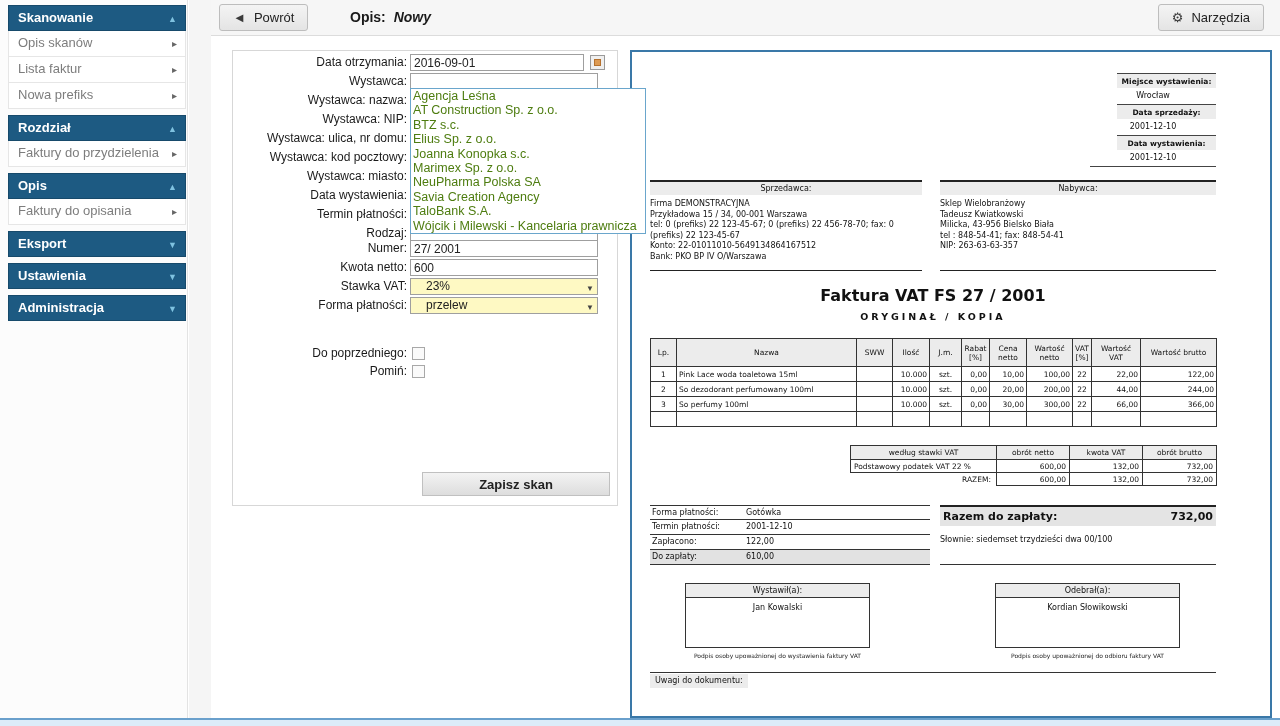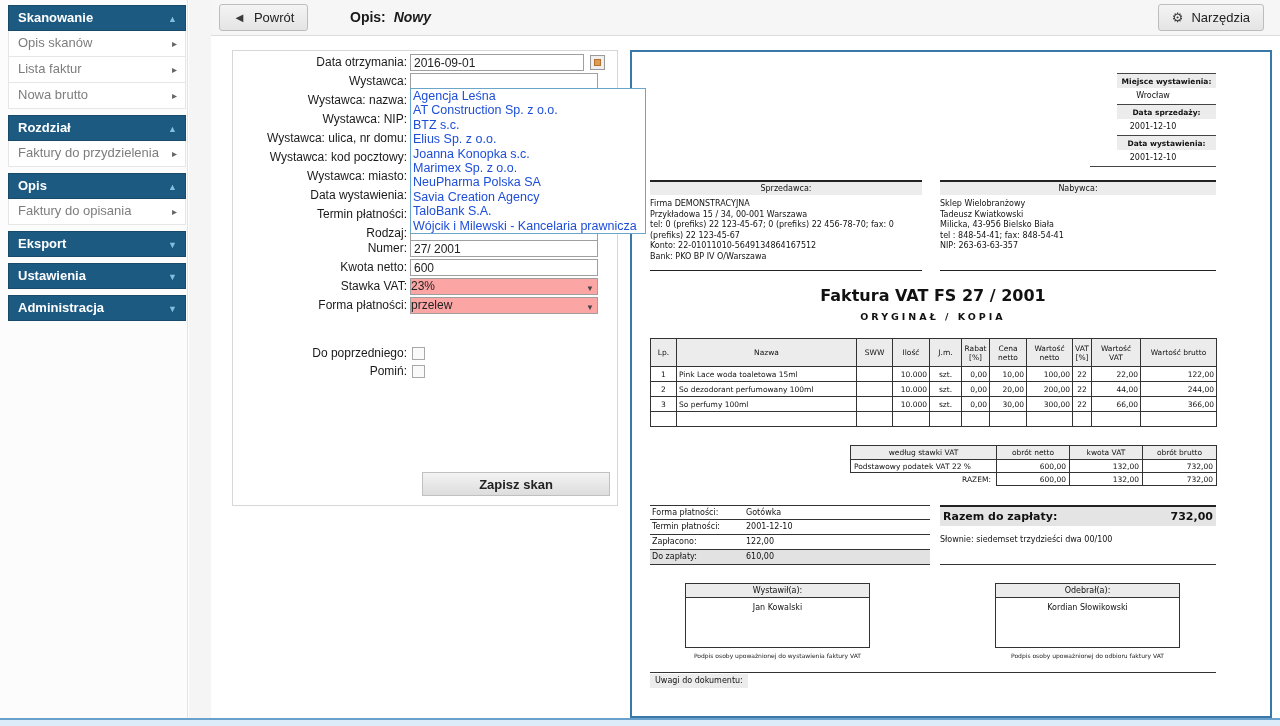--- a/index.html
+++ b/index.html
@@ -40,32 +40,32 @@
   .frow { position:absolute; left:0; width:100%; height:17px; }
   .flabel { position:absolute; left:0; width:174px; text-align:right; font-size:12px;
     color:#1a1a1a; line-height:17px; white-space:nowrap; }
   .finput { position:absolute; left:177px; top:0; width:188px; height:17px;
     border:1px solid #9f9f9f; font-size:12px; padding:0 3px; font-family:"Liberation Sans",sans-serif; color:#222; background:#fff; }
   .finput.short { width:174px; }
   .cal-btn { position:absolute; left:357px; top:1px; width:15px; height:15px;
     background:#efefef; border:1px solid #9a9a9a; cursor:pointer; padding:0; display:flex; align-items:center; justify-content:center; }
   .cal-glyph { width:7px; height:7px; background:#dd9a52; border:1px solid #b5712e; display:block; }
   .fselect { position:absolute; left:177px; top:0; width:188px; height:17px;
-    border:1px solid #9f9f9f; background:#fca5a5; font-size:12px; line-height:15px; padding:0 14px 0 0; cursor:pointer; }
+    border:1px solid #9f9f9f; background:#fef9c3; font-size:12px; line-height:15px; padding:0 14px 0 15px; cursor:pointer; }
   .fselect .sel-arr { position:absolute; right:3px; top:2px; font-size:8px; color:#444; }
   .cbx { position:absolute; left:179px; top:2px; width:13px; height:13px;
     border:1px solid #a8a8a8; background:#fafafa; cursor:pointer; }
   .save-btn { position:absolute; right:7px; bottom:9px; width:188px; height:24px;
     background:linear-gradient(#f3f3f3,#dddddd); border:1px solid #c0c0c0;
     font-size:13px; font-weight:bold; color:#222; font-family:"Liberation Sans",sans-serif; cursor:pointer; }
 
   
   .dropdown { position:absolute; left:410px; top:88px; width:236px; z-index:60;
     background:#fff; border:1px solid #6aa6cc; }
-  .opt { height:14.4px; line-height:14px; font-size:12.5px; color:#1d4ed8; padding:0 2px;
+  .opt { height:14.4px; line-height:14px; font-size:12.5px; color:#4d7c0f; padding:0 2px;
     white-space:nowrap; overflow:hidden; cursor:pointer; }
 
   
   .preview { position:absolute; left:630px; top:50px; width:642px; height:668px;
     border:2px solid #3a78a8; background:#fff; }
   .doc { position:relative; width:100%; height:100%; font-family:"DejaVu Sans",sans-serif;
     font-size:8px; color:#111; }
 
   .meta-box { position:absolute; left:458px; top:21px; width:126px; border-bottom:1px solid #444; }
   .meta-label { background:#ececec; border-top:1px solid #444; text-align:center;
@@ -137,21 +137,21 @@
     </div>
     <div class="mitem">
       <span>Opis skanów</span>
       <span class="arr">▸</span>
     </div>
     <div class="mitem">
       <span>Lista faktur</span>
       <span class="arr">▸</span>
     </div>
     <div class="mitem">
-      <span>Nowa brutto</span>
+      <span>Nowa prefiks</span>
       <span class="arr">▸</span>
     </div>
   </div>
   <div class="mgroup">
     <div class="mhead">
       <span>Rozdział</span>
       <span class="arr">▲</span>
     </div>
     <div class="mitem">
       <span>Faktury do przydzielenia</span>

